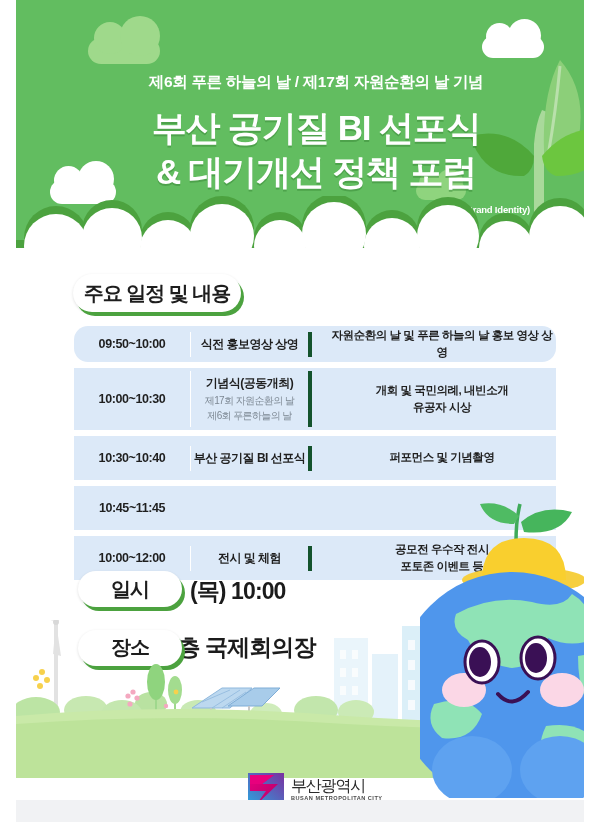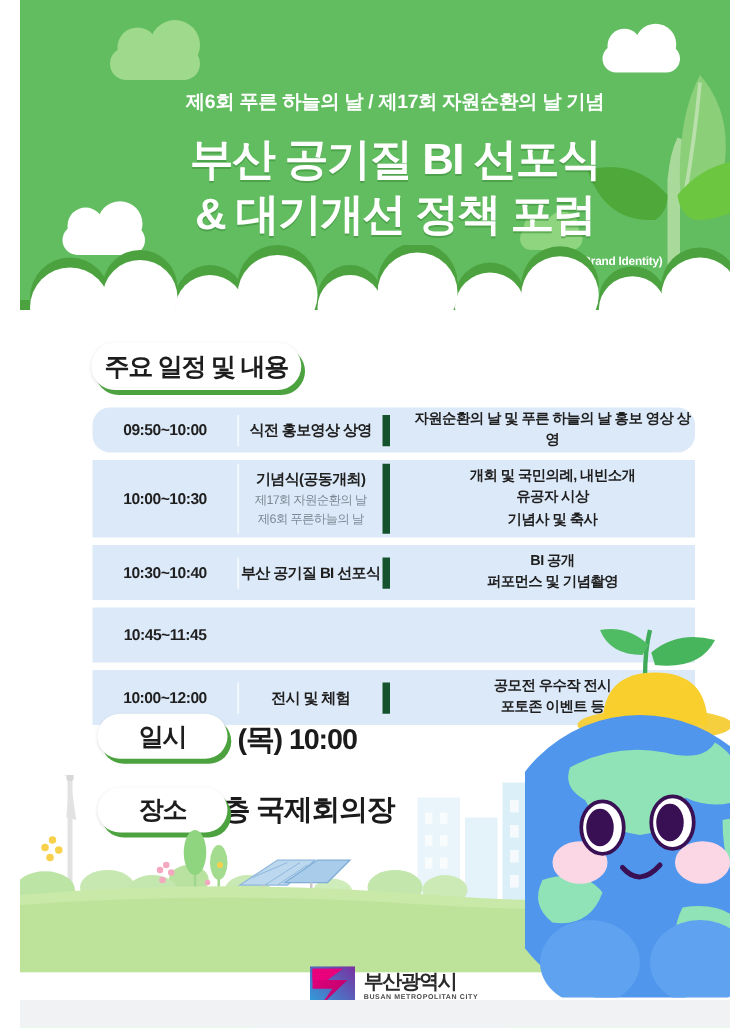--- a/index.html
+++ b/index.html
@@ -169,21 +169,21 @@
   }
   .c-name {
     width: 122px;
     flex: 0 0 122px;
     text-align: center;
     font-size: 12px;
     font-weight: 700;
     color: #1f1f1f;
     letter-spacing: -0.5px;
     border-left: 1px solid #ffffff;
-    border-right: 6px solid #14532d;
+    border-right: 4px solid #14532d;
     padding: 4px 0;
     box-sizing: border-box;
   }
   .c-name .sub {
     display: block;
     font-size: 10px;
     font-weight: 500;
     color: #7d8893;
     letter-spacing: -0.6px;
     line-height: 1.42;
@@ -224,21 +224,21 @@
   .logo-wrap {
     position: absolute;
     left: 232px; top: 773px;
     display: flex;
     align-items: center;
     gap: 7px;
   }
   .logo-text { line-height: 1; }
   .logo-kr {
     font-size: 16px;
-    font-weight: 700;
+    font-weight: 400;
     color: #2a2a2a;
     letter-spacing: -1.2px;
     display: block;
   }
   .logo-en {
     font-size: 5.6px;
     font-weight: 700;
     color: #4a4a4a;
     letter-spacing: 0.5px;
     display: block;
@@ -337,31 +337,29 @@
       <div class="row row-h2">
         <div class="c-time">10:00~10:30</div>
         <div class="c-name">
           <span>기념식(공동개최)</span>
           <span class="sub">제17회 자원순환의 날</span>
           <span class="sub" style="margin-top:0">제6회 푸른하늘의 날</span>
         </div>
         <div class="c-desc">
           <div>개회 및 국민의례, 내빈소개</div>
           <div>유공자 시상</div>
-          <div>기념사 및 축사</div>
         </div>
       </div>
 
       <div class="row row-h3">
         <div class="c-time">10:30~10:40</div>
         <div class="c-name">
           <span>부산 공기질 BI 선포식</span>
         </div>
         <div class="c-desc">
-          <div>BI 공개</div>
           <div>퍼포먼스 및 기념촬영</div>
         </div>
       </div>
 
       <div class="row row-h3">
         <div class="c-time">10:45~11:45</div>
       </div>
 
       <div class="row row-h3">
         <div class="c-time">10:00~12:00</div>

